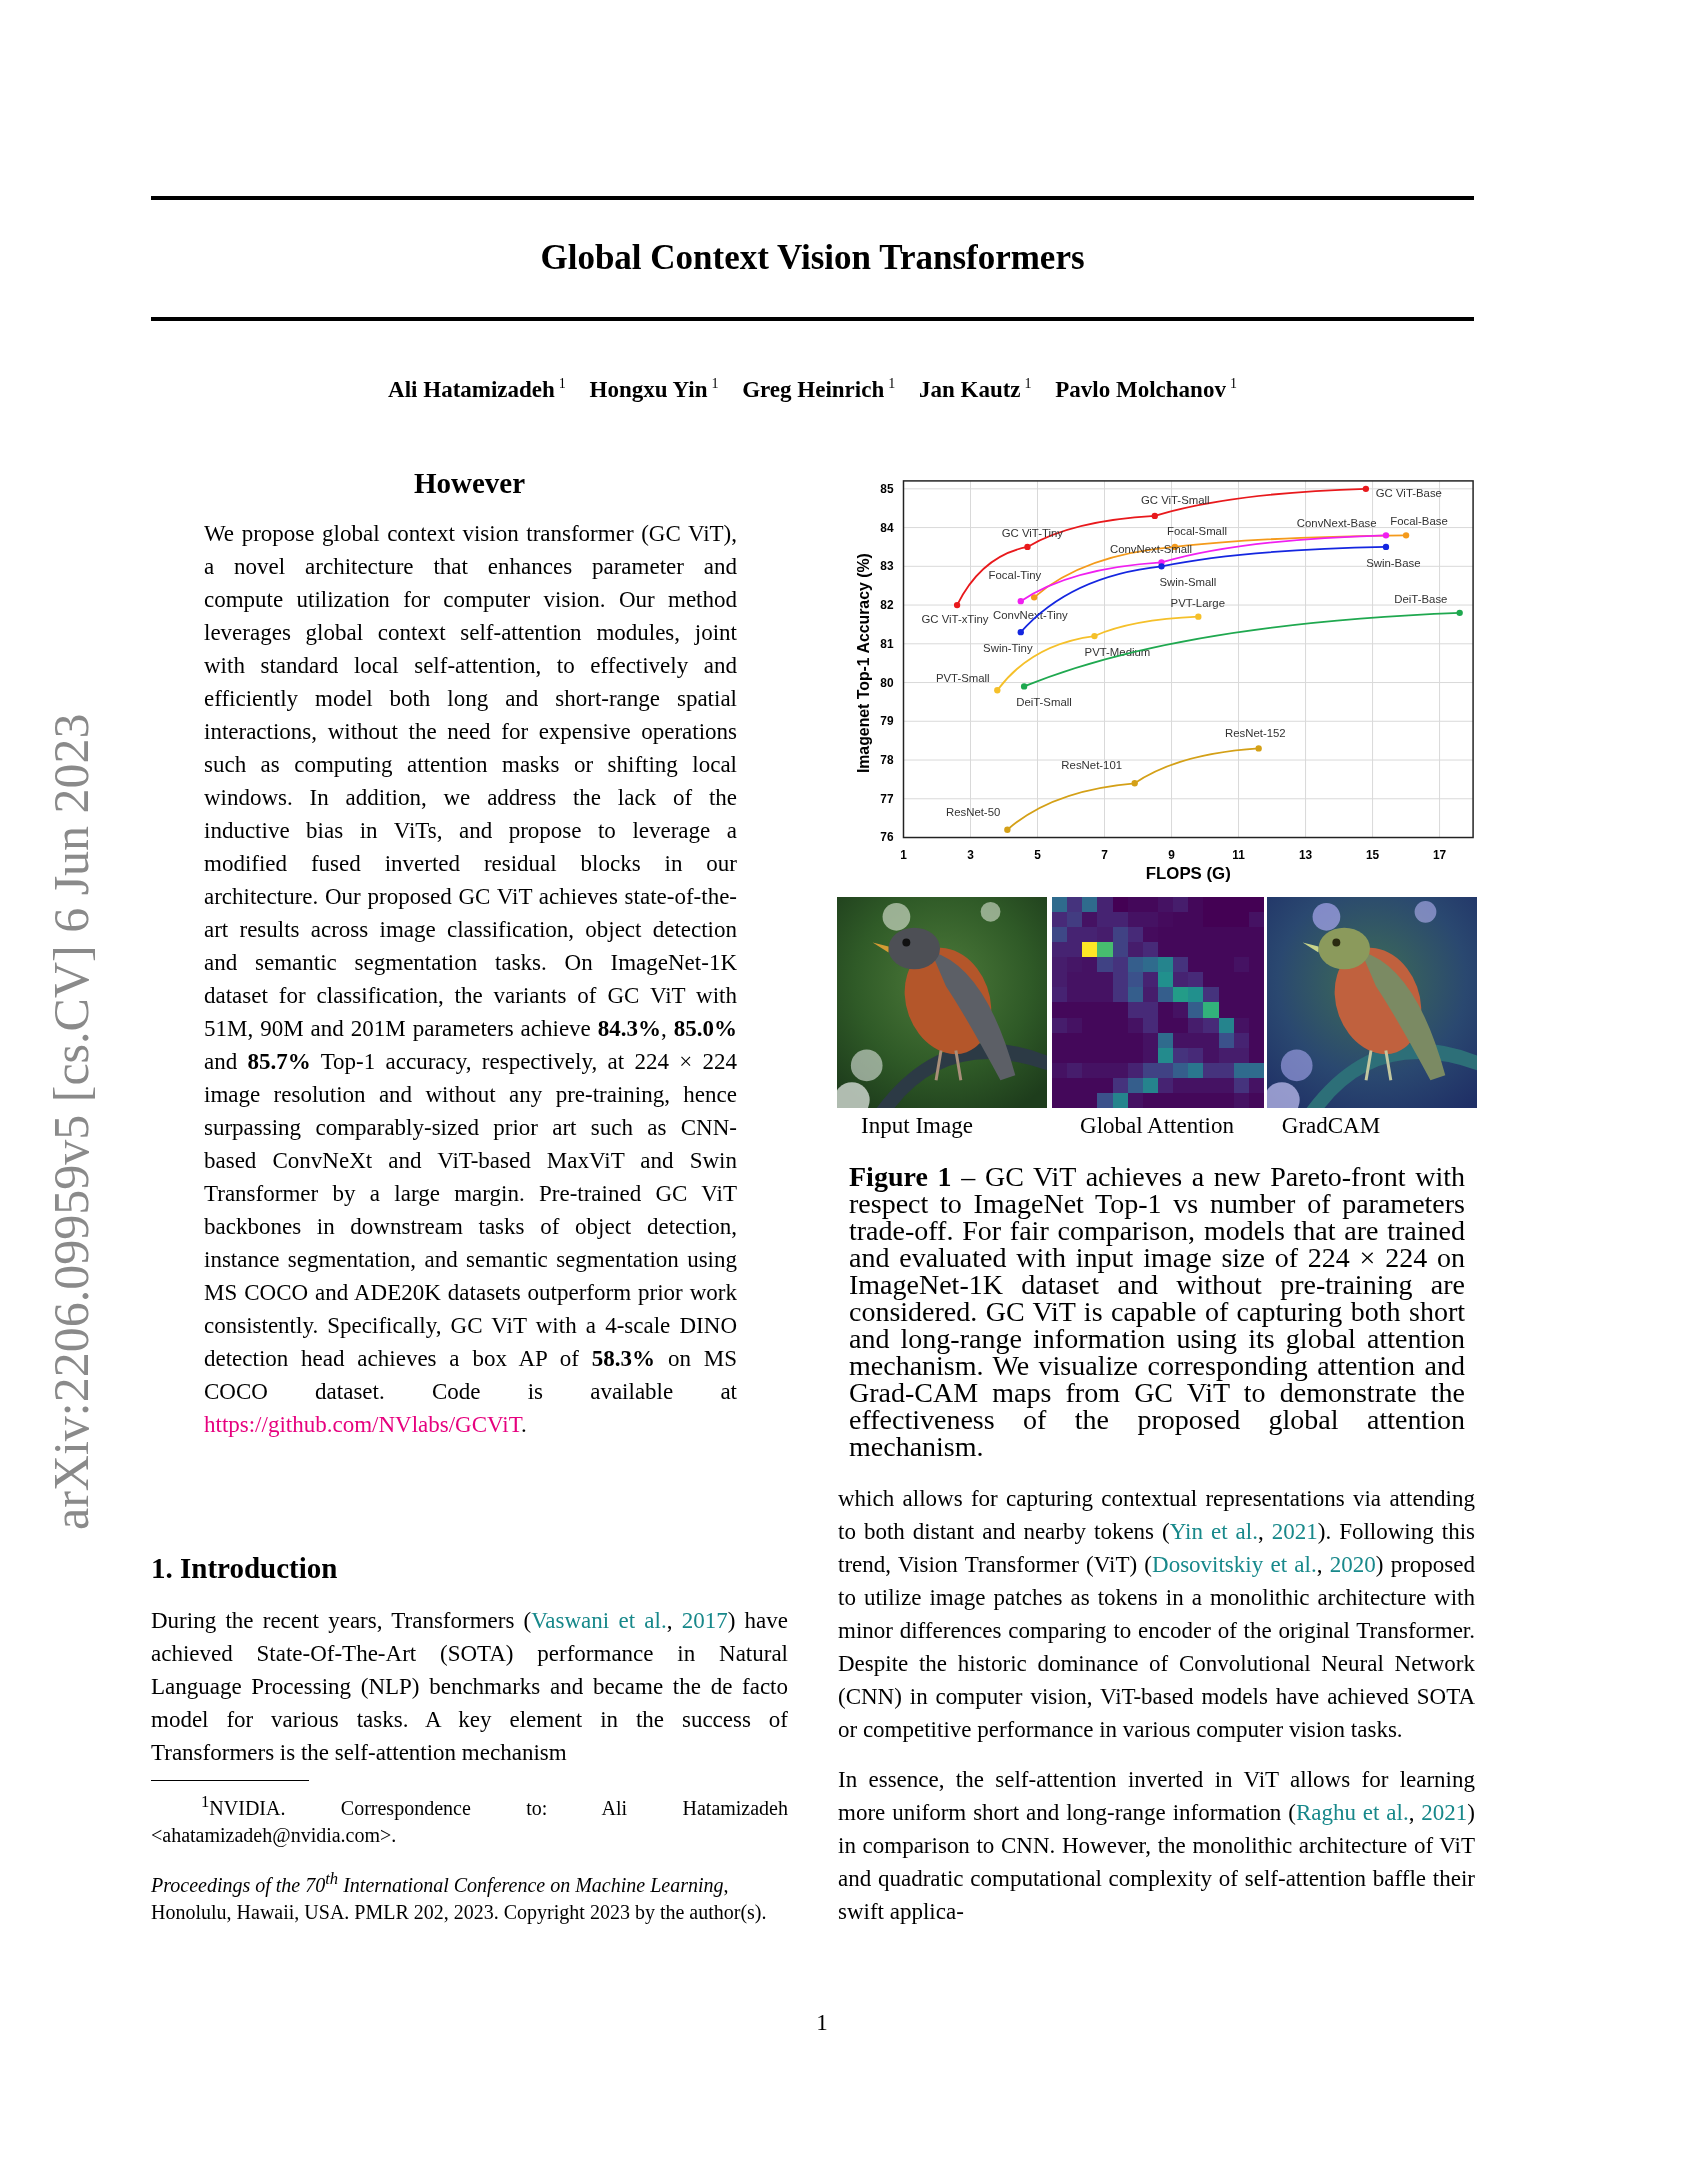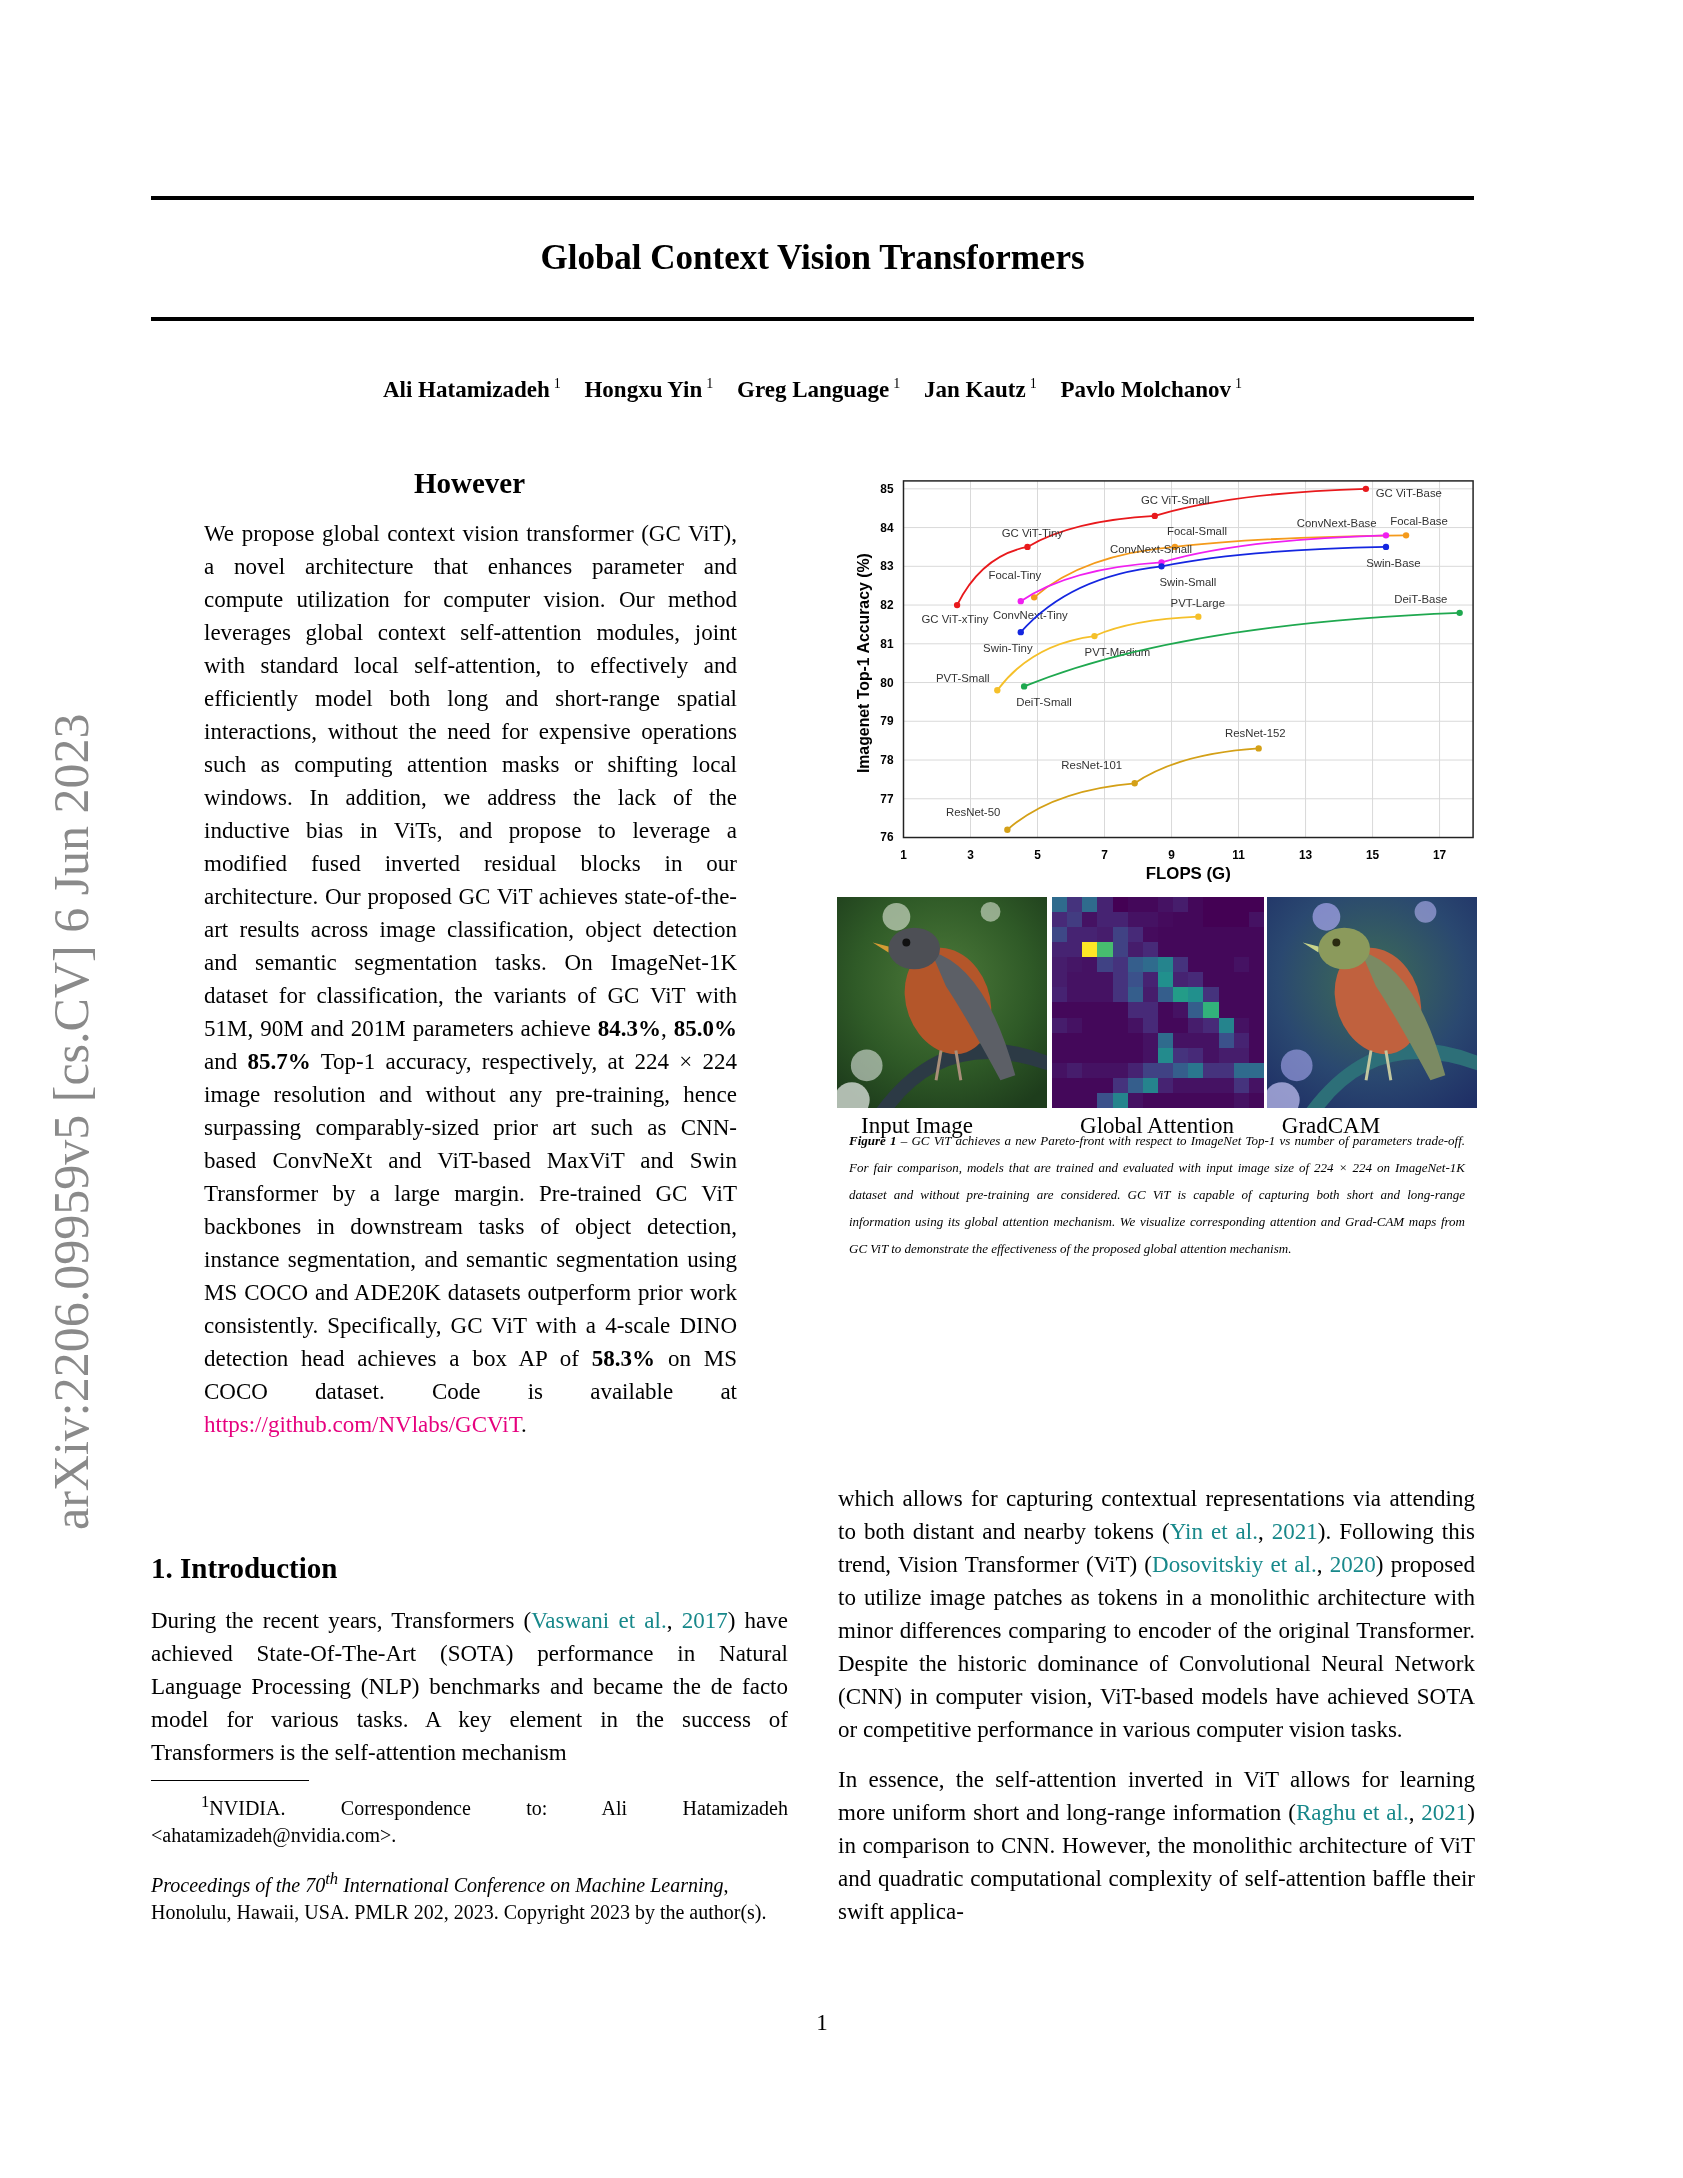--- a/index.html
+++ b/index.html
@@ -28,43 +28,43 @@
   .fn-rule { position: absolute; left: 151px; top: 1780px; width: 158px; height: 1px; background: #000; }
   .footnote { position: absolute; left: 151px; width: 637px; top: 1788px; font-size: 20px; line-height: 27px;
               text-align: justify; }
   .footnote .ind { display: inline-block; width: 50px; }
   .proceedings { position: absolute; left: 151px; width: 637px; top: 1865px; font-size: 20px; line-height: 27px; }
   .proceedings i { font-style: italic; }
   .chart-wrap { position: absolute; left: 849px; top: 471px; width: 634px; height: 421px; }
   .fig-row { position: absolute; top: 897px; left: 837px; width: 639px; height: 213px; }
   .fig-img { position: absolute; top: 0; height: 211px; overflow: hidden; }
   .fig-label { position: absolute; top: 1113px; font-size: 23px; text-align: center; }
-  .caption { position: absolute; left: 849px; width: 616px; top: 1127px; font-size: 13px; line-height: 27px;
-             text-align: justify; font-style: italic; }
+  .caption { position: absolute; left: 849px; width: 616px; top: 1163px; font-size: 28px; line-height: 27px;
+             text-align: justify; }
   .caption b { font-weight: bold; }
   .right-body { position: absolute; left: 838px; width: 637px; top: 1482px; font-size: 23px;
                 line-height: 33px; text-align: justify; }
   .right-body p { margin: 0 0 17px 0; }
   .pagenum { position: absolute; left: 802px; width: 40px; text-align: center; top: 2010px; font-size: 23px; }
   .heat { display: grid; grid-template-columns: repeat(14, 1fr); width: 100%; height: 100%; }
   .heat div { width: 100%; height: 100%; }
 </style>
 </head>
 <body>
 
 <div class="arxiv">arXiv:2206.09959v5  [cs.CV]  6 Jun 2023</div>
 
 <div class="rule" style="top:196px"></div>
 <div class="title">Global Context Vision Transformers</div>
 <div class="rule" style="top:317px"></div>
 
 <div class="authors">
   <span class="au"><span>Ali Hatamizadeh</span><sup>1</sup></span>
   <span class="au"><span>Hongxu Yin</span><sup>1</sup></span>
-  <span class="au"><span>Greg Language</span><sup>1</sup></span>
+  <span class="au"><span>Greg Heinrich</span><sup>1</sup></span>
   <span class="au"><span>Jan Kautz</span><sup>1</sup></span>
   <span class="au"><span>Pavlo Molchanov</span><sup>1</sup></span>
 </div>
 
 <div class="abstract-head">However</div>
 <div class="abstract"><span>We propose global context vision transformer (GC ViT), a novel architecture that enhances parameter and compute utilization for computer vision. Our method leverages global context self-attention modules, joint with standard local self-attention, to effectively and efficiently model both long and short-range spatial interactions, without the need for expensive operations such as computing attention masks or shifting local windows. In addition, we address the lack of the inductive bias in ViTs, and propose to leverage a modified fused inverted residual blocks in our architecture. Our proposed GC ViT achieves state-of-the-art results across image classification, object detection and semantic segmentation tasks. On ImageNet-1K dataset for classification, the variants of GC ViT with 51M, 90M and 201M parameters achieve </span><b>84.3%</b><span>, </span><b>85.0%</b><span> and </span><b>85.7%</b><span> Top-1 accuracy, respectively, at 224 × 224 image resolution and without any pre-training, hence surpassing comparably-sized prior art such as CNN-based ConvNeXt and ViT-based MaxViT and Swin Transformer by a large margin. Pre-trained GC ViT backbones in downstream tasks of object detection, instance segmentation, and semantic segmentation using MS COCO and ADE20K datasets outperform prior work consistently. Specifically, GC ViT with a 4-scale DINO detection head achieves a box AP of </span><b>58.3%</b><span> on MS COCO dataset. Code is available at </span><span class="link">https://github.com/NVlabs/GCViT</span><span>.</span></div>
 
 <div class="sec-head">1. Introduction</div>
 <div class="intro"><span>During the recent years, Transformers (</span><span class="cite">Vaswani et al.</span><span>, </span><span class="cite">2017</span><span>) have achieved State-Of-The-Art (SOTA) performance in Natural Language Processing (NLP) benchmarks and became the de facto model for various tasks. A key element in the success of Transformers is the self-attention mechanism</span></div>
 

